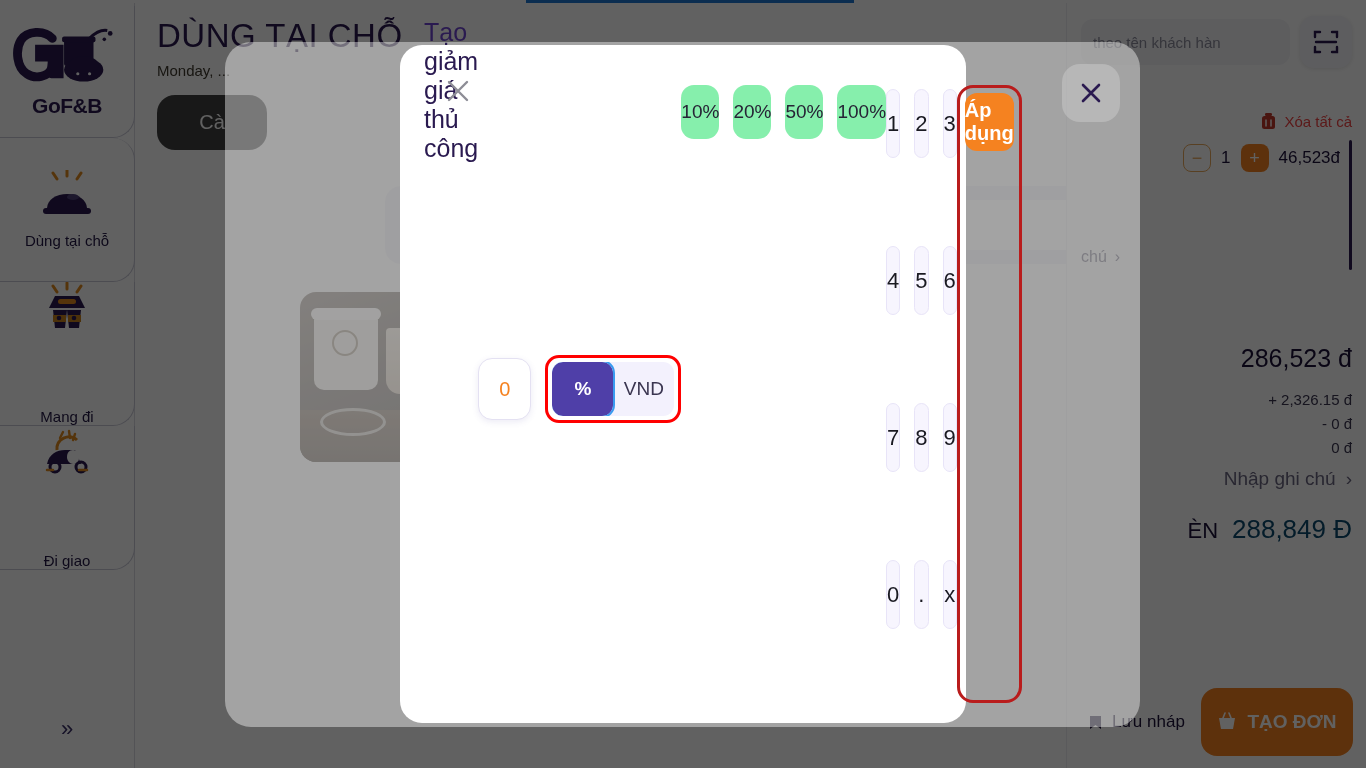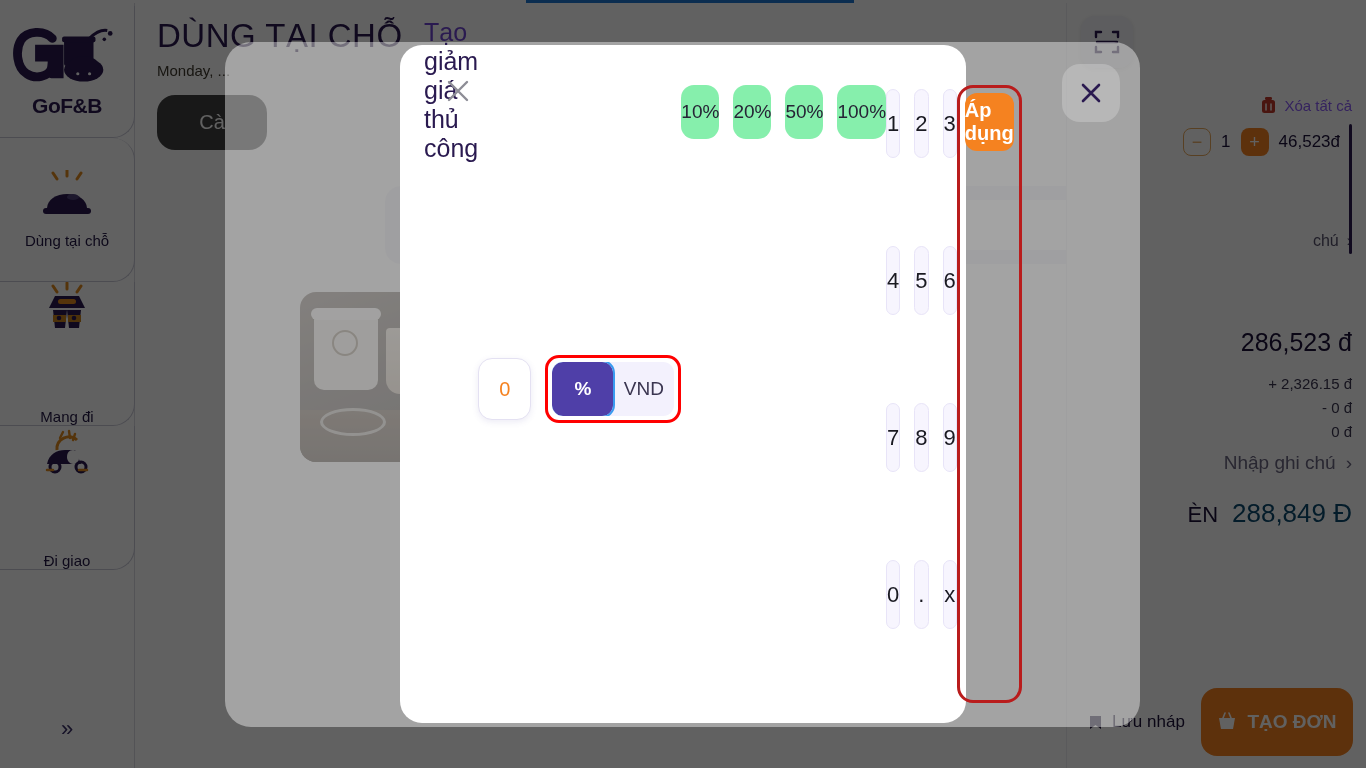--- a/index.html
+++ b/index.html
@@ -174,42 +174,42 @@
     flex: 1 1 auto; height: 46px; border-radius: 12px; background: #f3f3f8;
     display: flex; align-items: center; padding: 0 12px;
     color: #8d8d9c; font-size: 15px; white-space: nowrap; overflow: hidden;
   }
   .scan-btn {
     width: 52px; height: 52px; border-radius: 14px; background: #f5f5fa;
     display: flex; align-items: center; justify-content: center;
     box-shadow: 0 1px 4px rgba(0,0,0,.10);
   }
   .clear-all {
-    margin-top: 28px; display: flex; align-items: center; justify-content: flex-end;
-    gap: 7px; color: #8b5cf6; font-size: 15px; text-align: right;
+    margin-top: 44px; display: flex; align-items: center; justify-content: flex-end;
+    gap: 7px; color: #ef4444; font-size: 15px; text-align: right;
   }
   .line-item {
     margin-top: 14px; display: flex; align-items: center; justify-content: flex-end;
     gap: 10px; position: relative; padding-right: 12px;
   }
   .qty-btn {
     width: 28px; height: 28px; border-radius: 8px;
     display: flex; align-items: center; justify-content: center;
     font-size: 18px; line-height: 1;
   }
   .qty-minus { border: 1px solid #e8a85c; color: #e8a85c; background: #fff; }
   .qty-plus { background: #f58220; color: #fff; }
   .qty-num { font-size: 17px; color: #1b1038; }
   .line-price { font-size: 17px; color: #1b1038; }
   .line-bar {
     position: absolute; right: 0; top: -4px; width: 3px; height: 130px;
     background: #2a1a50; border-radius: 2px;
   }
   .note-row {
-    margin-top: 76px; display: flex; align-items: center; justify-content: flex-end;
+    margin-top: 76px; display: flex; align-items: center; 
     gap: 8px; color: #55506a; font-size: 16px;
   }
   .totals { margin-top: 78px; text-align: right; }
   .totals .grand { font-size: 25px; color: #1b1038; }
   .totals .sub { margin-top: 18px; font-size: 15px; color: #3a3550; }
   .totals .sub div { margin-top: 7px; }
   .note-input {
     margin-top: 12px; text-align: right; color: #6b6680; font-size: 19px;
     display: flex; align-items: center; justify-content: flex-end; gap: 10px;
   }
@@ -442,20 +442,21 @@
             <path d="M7.5 4v4l2.5 1.5" stroke="#6a6a7a" stroke-width="1.5" fill="none" stroke-linecap="round"></path>
           </svg>
         </span>
         <span class="time-txt">Ngày c</span>
       </div>
     </div>
   </section>
 
   <aside class="order-panel">
     <div class="cust-row">
+      <div class="cust-input">theo tên khách hàn</div>
       <div class="scan-btn">
         <svg width="26" height="26" viewBox="0 0 26 26">
           <path d="M2 8V3h5M24 8V3h-5M2 18v5h5M24 18v5h-5" fill="none" stroke="#2a1a50" stroke-width="2.4" stroke-linecap="round"></path>
           <path d="M3 13h20" stroke="#2a1a50" stroke-width="2.4" stroke-linecap="round"></path>
         </svg>
       </div>
     </div>
 
     <div class="clear-all">
       <svg width="17" height="18" viewBox="0 0 17 18">

